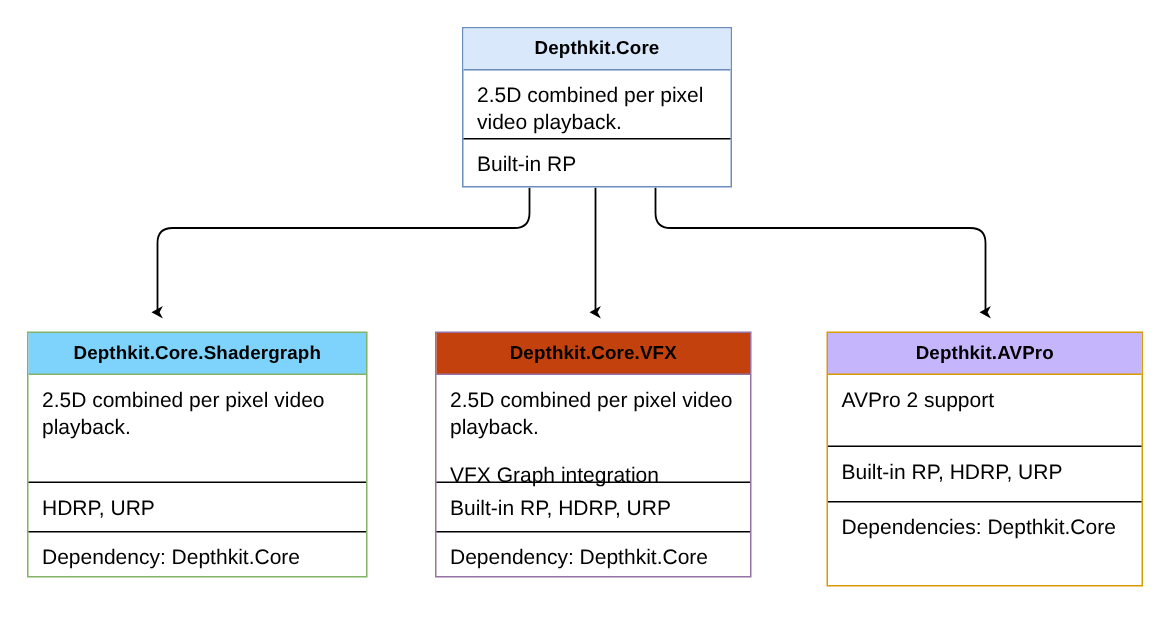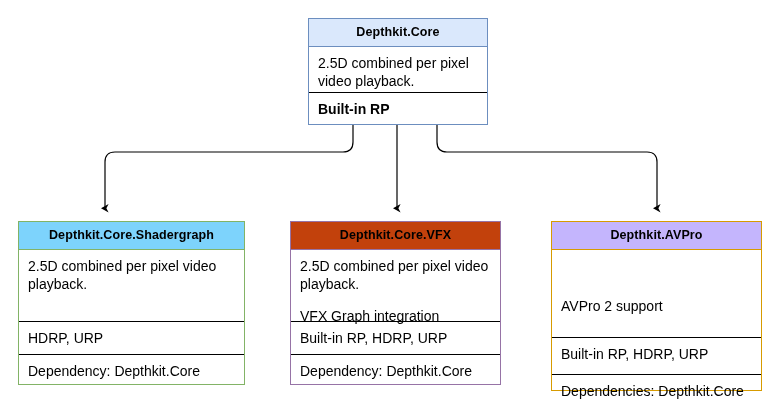--- a/index.html
+++ b/index.html
@@ -81,21 +81,20 @@
   }
   #box-core .uml-title {
     background: #dae8fc;
     border-bottom-color: #6c8ebf;
   }
   #box-core .sec-desc {
     height: 46px;
   }
   #box-core .sec-rp {
     height: 34px;
-    font-weight: bold;
   }
 
   
   #box-shadergraph {
     left: 18px;
     top: 221px;
     width: 227px;
     height: 164px;
     border-color: #82b366;
   }
@@ -142,21 +141,20 @@
     width: 211px;
     height: 170px;
     border-color: #d79b00;
   }
   #box-avpro .uml-title {
     background: #c4b5fd;
     border-bottom-color: #d79b00;
   }
   #box-avpro .sec-support {
     height: 48px;
-    margin-top: 40px;
   }
   #box-avpro .sec-pipelines {
     height: 37px;
   }
   #box-avpro .sec-dep {
     flex: 1 1 auto;
   }
 </style>
 </head>
 <body>

